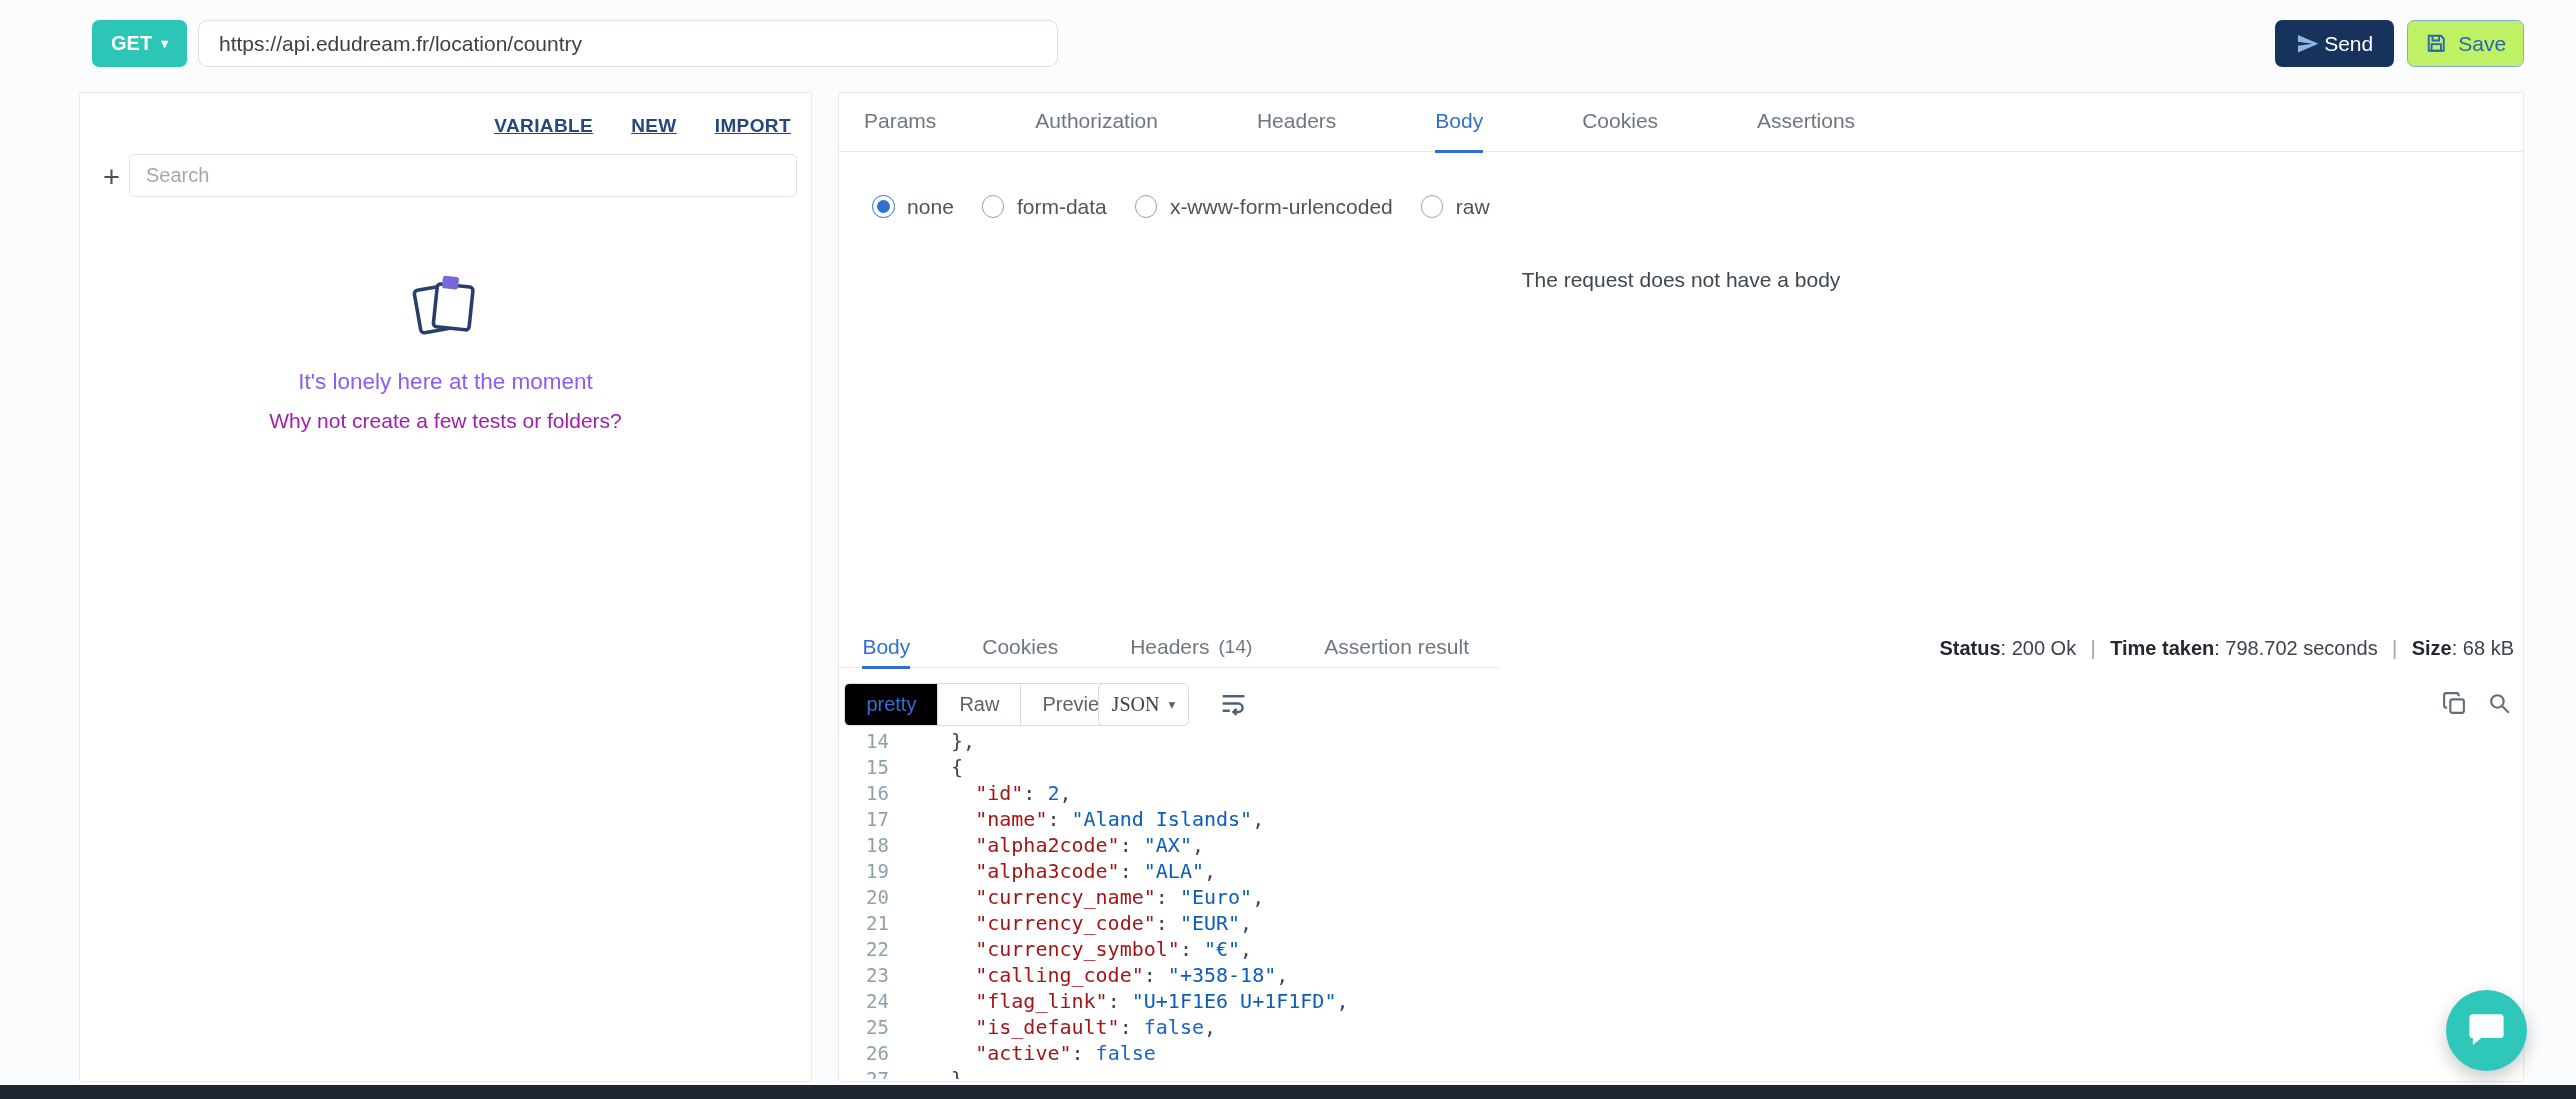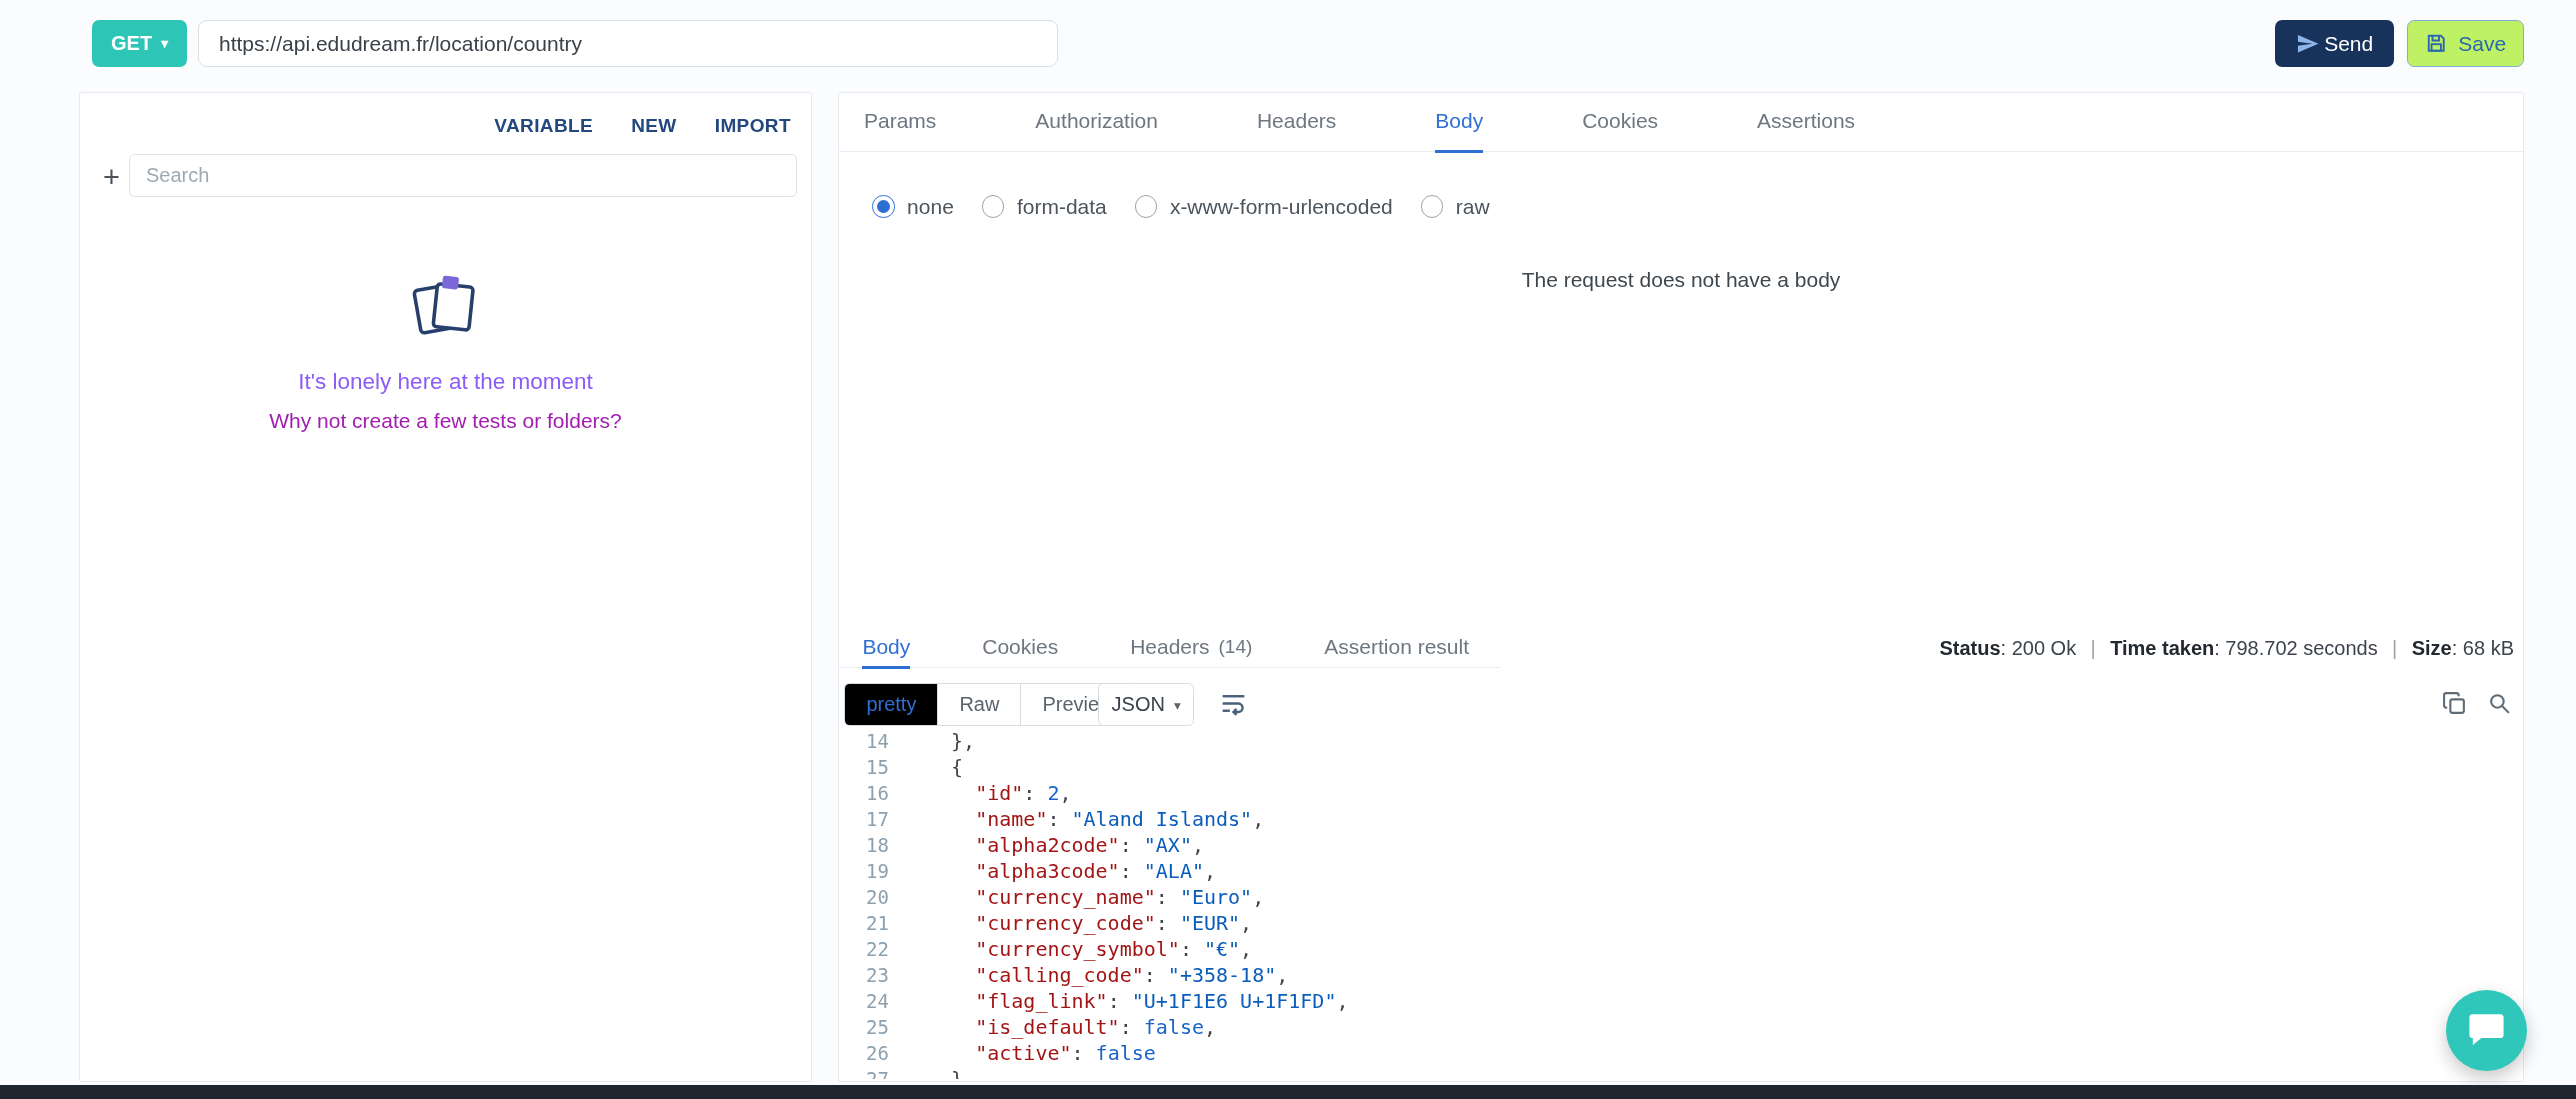--- a/index.html
+++ b/index.html
@@ -24,21 +24,21 @@
     background:#17335c; border:none; border-radius:7.2px; color:#fff; font-size:21px;
     display:flex; align-items:center; justify-content:center; gap:5px; }
   .save-btn { position:absolute; left:2407px; top:20px; width:117px; height:47px;
     background:#bef264; border:1.8px solid #82abdd; border-radius:7.2px; color:#2b67b1;
     font-size:21px; display:flex; align-items:center; justify-content:center; gap:10.8px; }
   .icon { display:flex; align-items:center; }
 
   
   .sidebar { position:absolute; left:79px; top:92px; width:733px; height:990px;
     background:#fff; border:1.8px solid #e6e9ed; border-radius:2.7px; }
-  .side-links { position:absolute; top:21.6px; right:20px; display:flex; gap:38px; }
+  .side-links { position:absolute; top:21.6px; right:20px; display:flex; gap:38px;text-decoration:underline; }
   .side-link { background:none; border:none; font-size:19px; font-weight:700;
     color:#24477e; letter-spacing:0.4px; }
   .add-btn { position:absolute; left:14.4px; top:67px; width:34px; height:34px;
     background:none; border:none; font-size:29px; color:#4a525a; line-height:32px; }
   .search-input { position:absolute; left:49px; top:61px; width:668px; height:43px;
     border:1.8px solid #dde2e7; border-radius:5.4px; padding:0 16px; font-size:20px; color:#be185d; }
   .search-input::placeholder { color:#a0a9b2; }
   .empty-state { position:absolute; top:178px; left:0; width:100%; text-align:center; }
   .empty-title { margin-top:25px; font-size:22.5px; color:#8b5cf6; }
   .empty-sub { margin-top:14.4px; font-size:21px; color:#a21caf; }
@@ -79,21 +79,21 @@
   .resp-controls { position:absolute; top:590px; left:0; width:100%; height:43px; }
   .segmented { position:absolute; left:5.4px; top:0; display:flex; height:43px;
     border:1.8px solid #d8dde2; border-radius:5.4px; overflow:hidden; background:#fff; }
   .seg-btn { padding:0 21px; font-size:20px; color:#5a636b; background:#fff;
     border:none; border-right:1.8px solid #d8dde2; }
   .seg-btn:last-child { border-right:none; }
   .seg-btn.active { background:#000000; color:#2f6fd3; }
   .format-select { position:absolute; left:259px; top:0; height:43px; min-width:83px;
     border:1.8px solid #d8dde2; border-radius:5.4px; background:#fff; display:flex;
     align-items:center; justify-content:center; gap:9px; font-size:20px;
-    color:#3a4149; padding:0 12.6px; }
+    color:#3a4149; padding:0 12.6px;font-family:Liberation Serif, serif; }
   .chev2 { font-size:13.5px; color:#5a636b; }
   .wrap-btn { position:absolute; left:378px; top:6.3px; width:32px; height:32px;
     background:none; border:none; padding:0; }
   .right-icons { position:absolute; right:9px; top:7.2px; display:flex; gap:16px; }
   .icon-btn { width:29px; height:29px; background:none; border:none; padding:0; }
 
   
   .code { position:absolute; top:635px; left:0; right:3.6px; bottom:1.8px; overflow:hidden;
     font-family:"DejaVu Sans Mono", monospace; font-size:20px; }
   .cl { display:flex; align-items:center; height:26px; }

